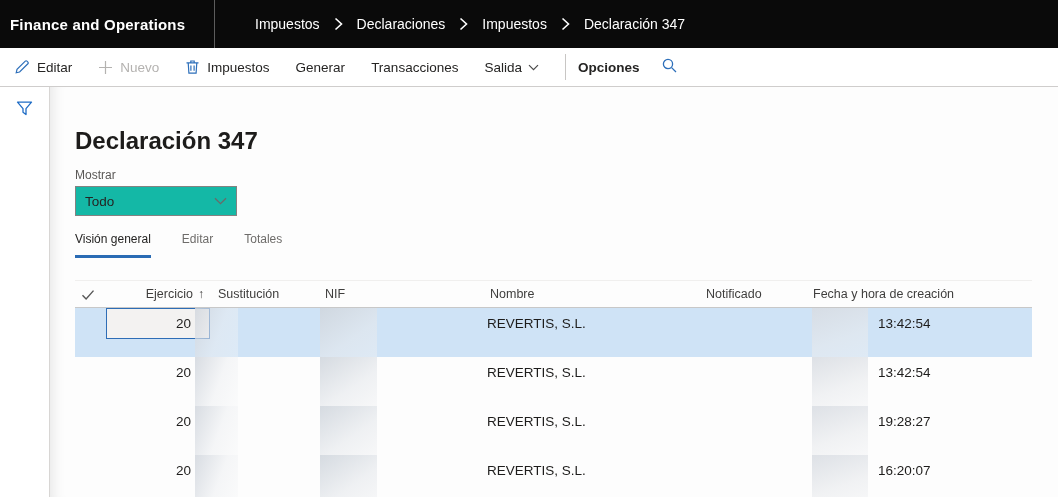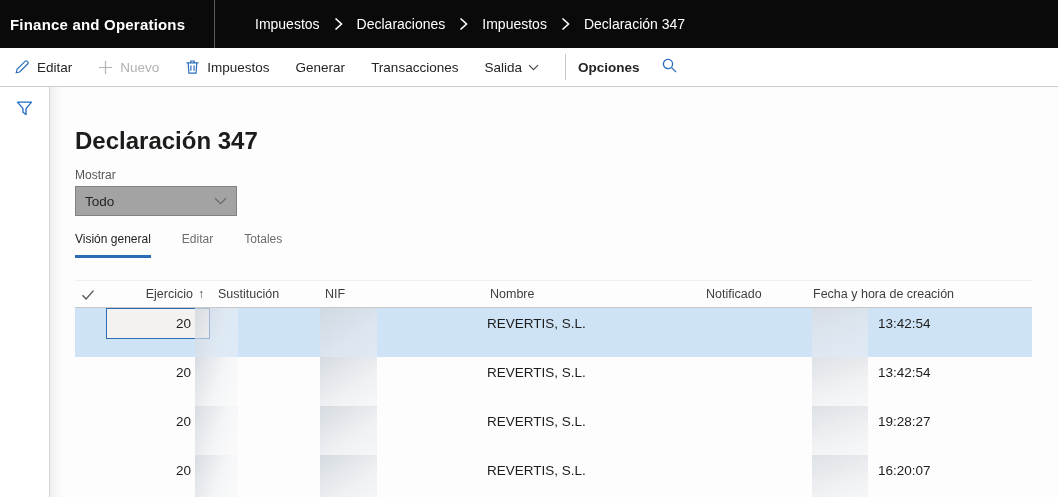--- a/index.html
+++ b/index.html
@@ -29,21 +29,21 @@
   
   .body { display:flex; height:410px; }
   .filter-rail { width:50px; border-right:1px solid #d8d6d4; background:#fff; padding-top:13px; display:flex; justify-content:center; align-items:flex-start; }
   .filter-btn { color:#1f6cc5; cursor:pointer; display:flex; }
   .content { flex:1; position:relative; background:#fdfdfd;
     box-shadow: inset 14px 0 14px -12px rgba(0,0,0,.10); padding-left:25px; }
 
   .page-title { margin-top:39px; font-size:24px; font-weight:700; color:#1d1c1b; height:29px; line-height:29px; }
 
   .show-label { margin-top:13px; font-size:12px; color:#5a5856; height:14px; }
-  .show-dropdown { margin-top:4px; width:162px; height:30px; border:1px solid #848281; background:#a3a3a3;
+  .show-dropdown { margin-top:4px; width:162px; height:30px; border:1px solid #848281; background:#14b8a6;
     display:flex; align-items:center; justify-content:space-between; padding:0 9px 0 9px; cursor:pointer; }
   .show-dropdown .val { font-size:13.5px; color:#252423; }
   .show-dropdown .dd-ico { color:#6b6968; display:flex; }
 
   .tabs { margin-top:16px; display:flex; height:26px; }
   .tab { font-size:12px; color:#6e6c6a; margin-right:31px; padding-bottom:7px; cursor:pointer; }
   .tab.active { color:#252423; border-bottom:3px solid #2a6bb4; padding-bottom:4px; }
 
   
   .grid { margin-top:22px; width:957px; position:relative; }

